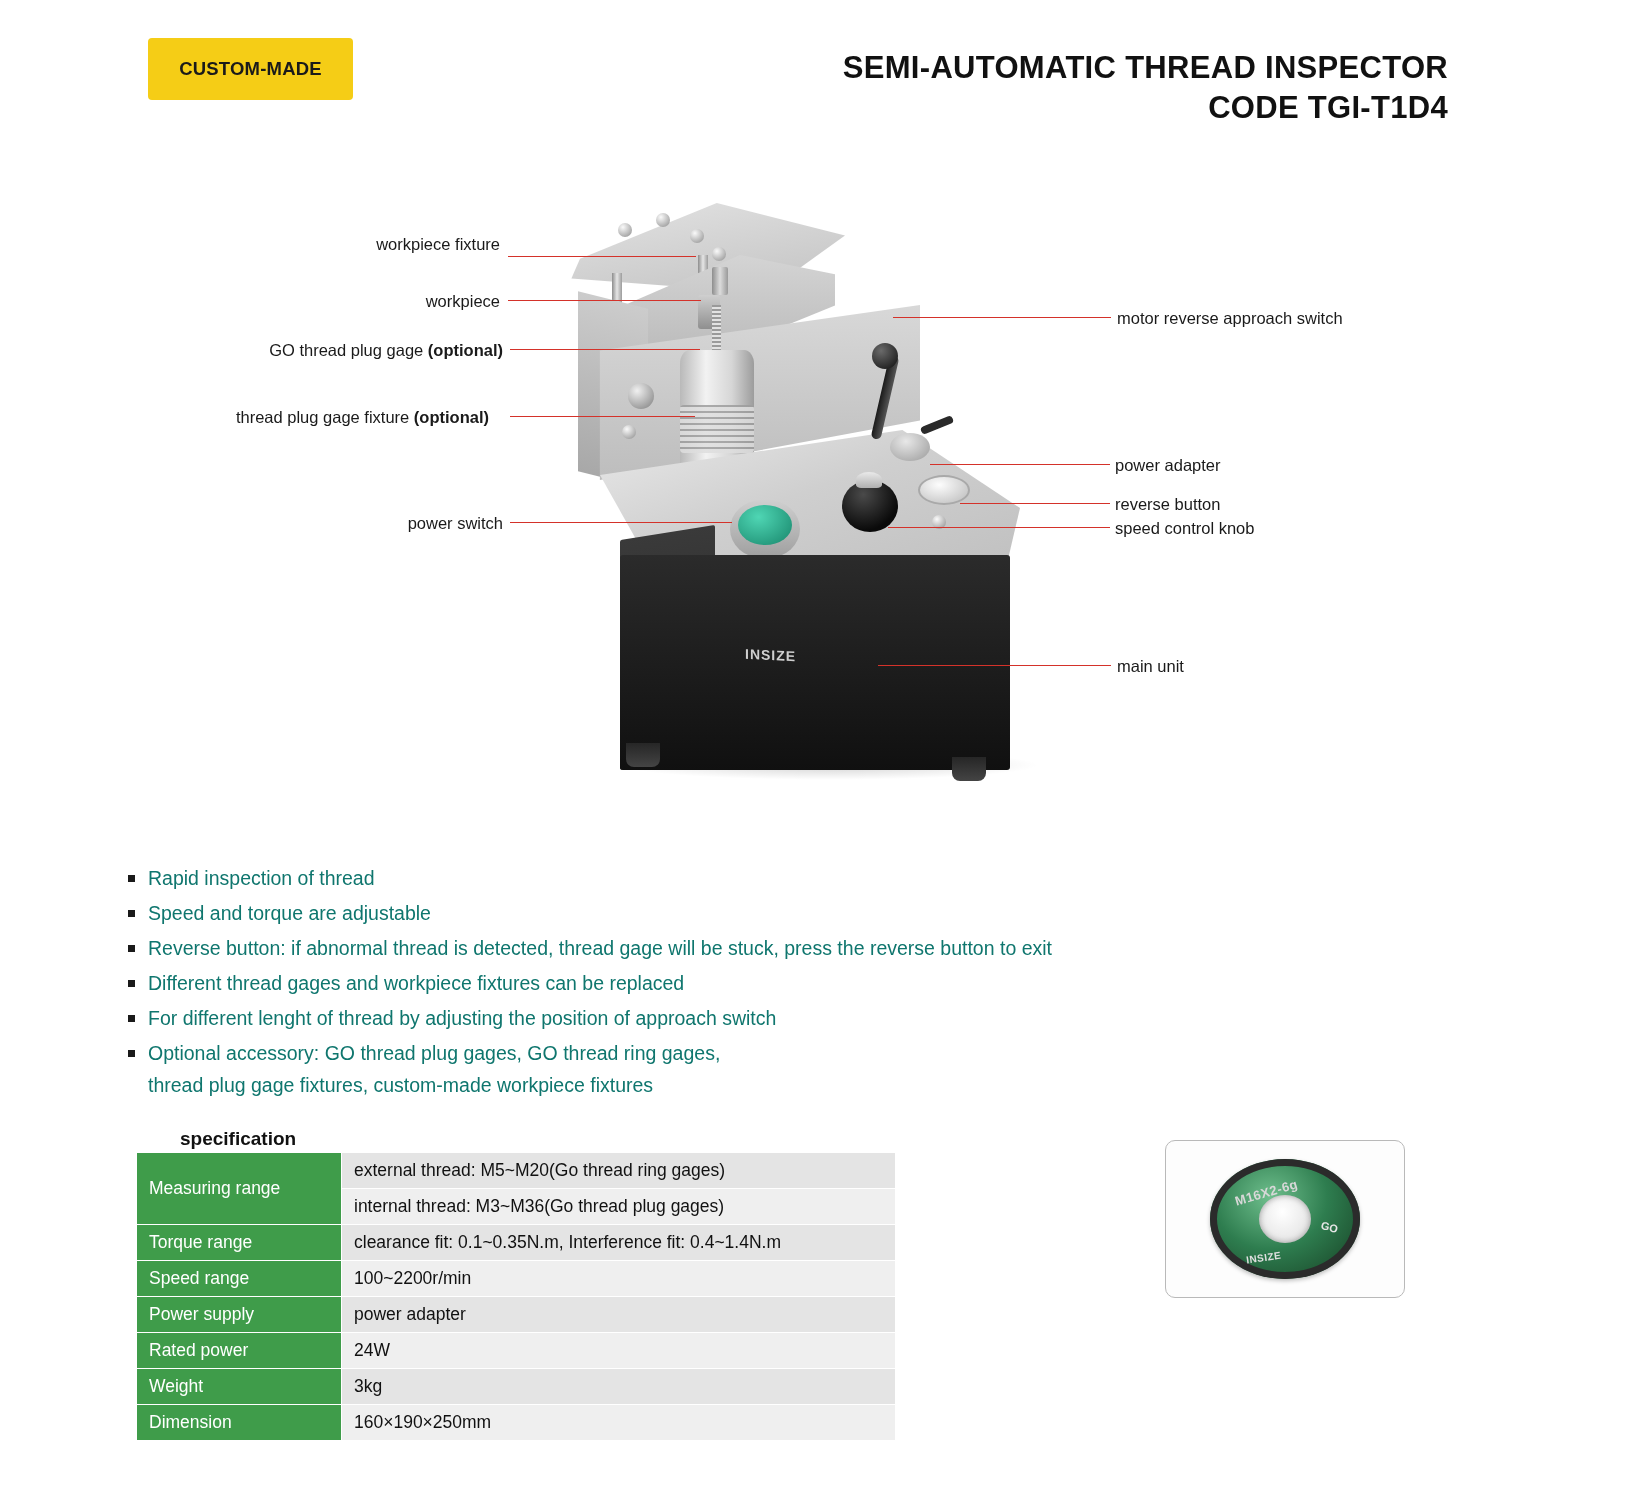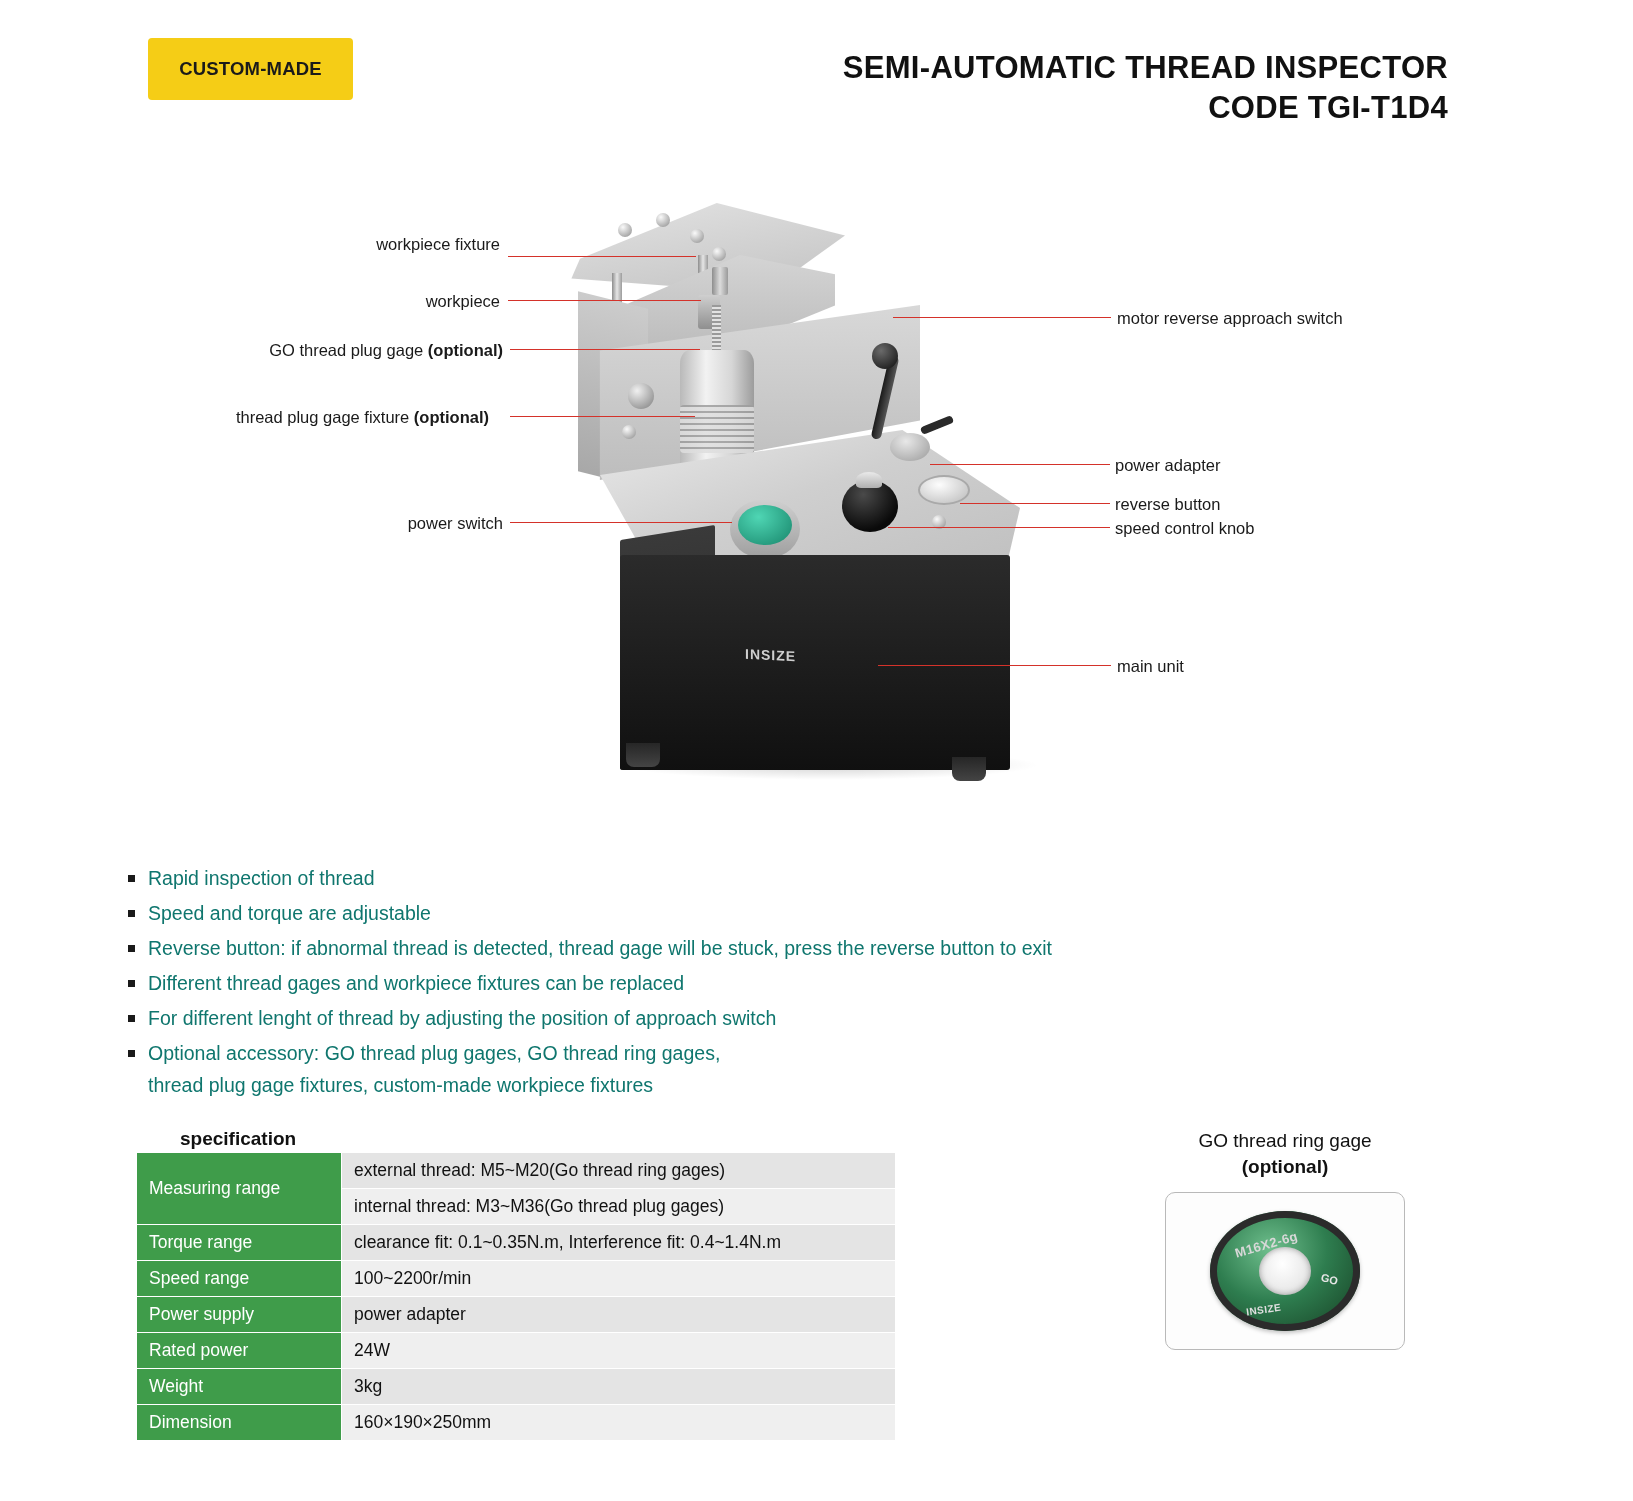--- a/index.html
+++ b/index.html
@@ -447,24 +447,20 @@
       <td class="val">3kg</td>
     </tr>
     <tr>
       <td class="key">Dimension</td>
       <td class="val alt">160×190×250mm</td>
     </tr>
   </tbody>
 </table>
 
 <div id="ring-gage">
-  <div class="rg-title">
-    <div>GO thread ring gage</div>
-    <b>(optional)</b>
-  </div>
   <div class="rg-frame">
     <div class="rg-ring">
       <div class="rg-hole"></div>
       <div class="rg-mark">M16X2-6g</div>
       <div class="rg-go">GO</div>
       <div class="rg-brand">INSIZE</div>
     </div>
   </div>
 </div>
 

